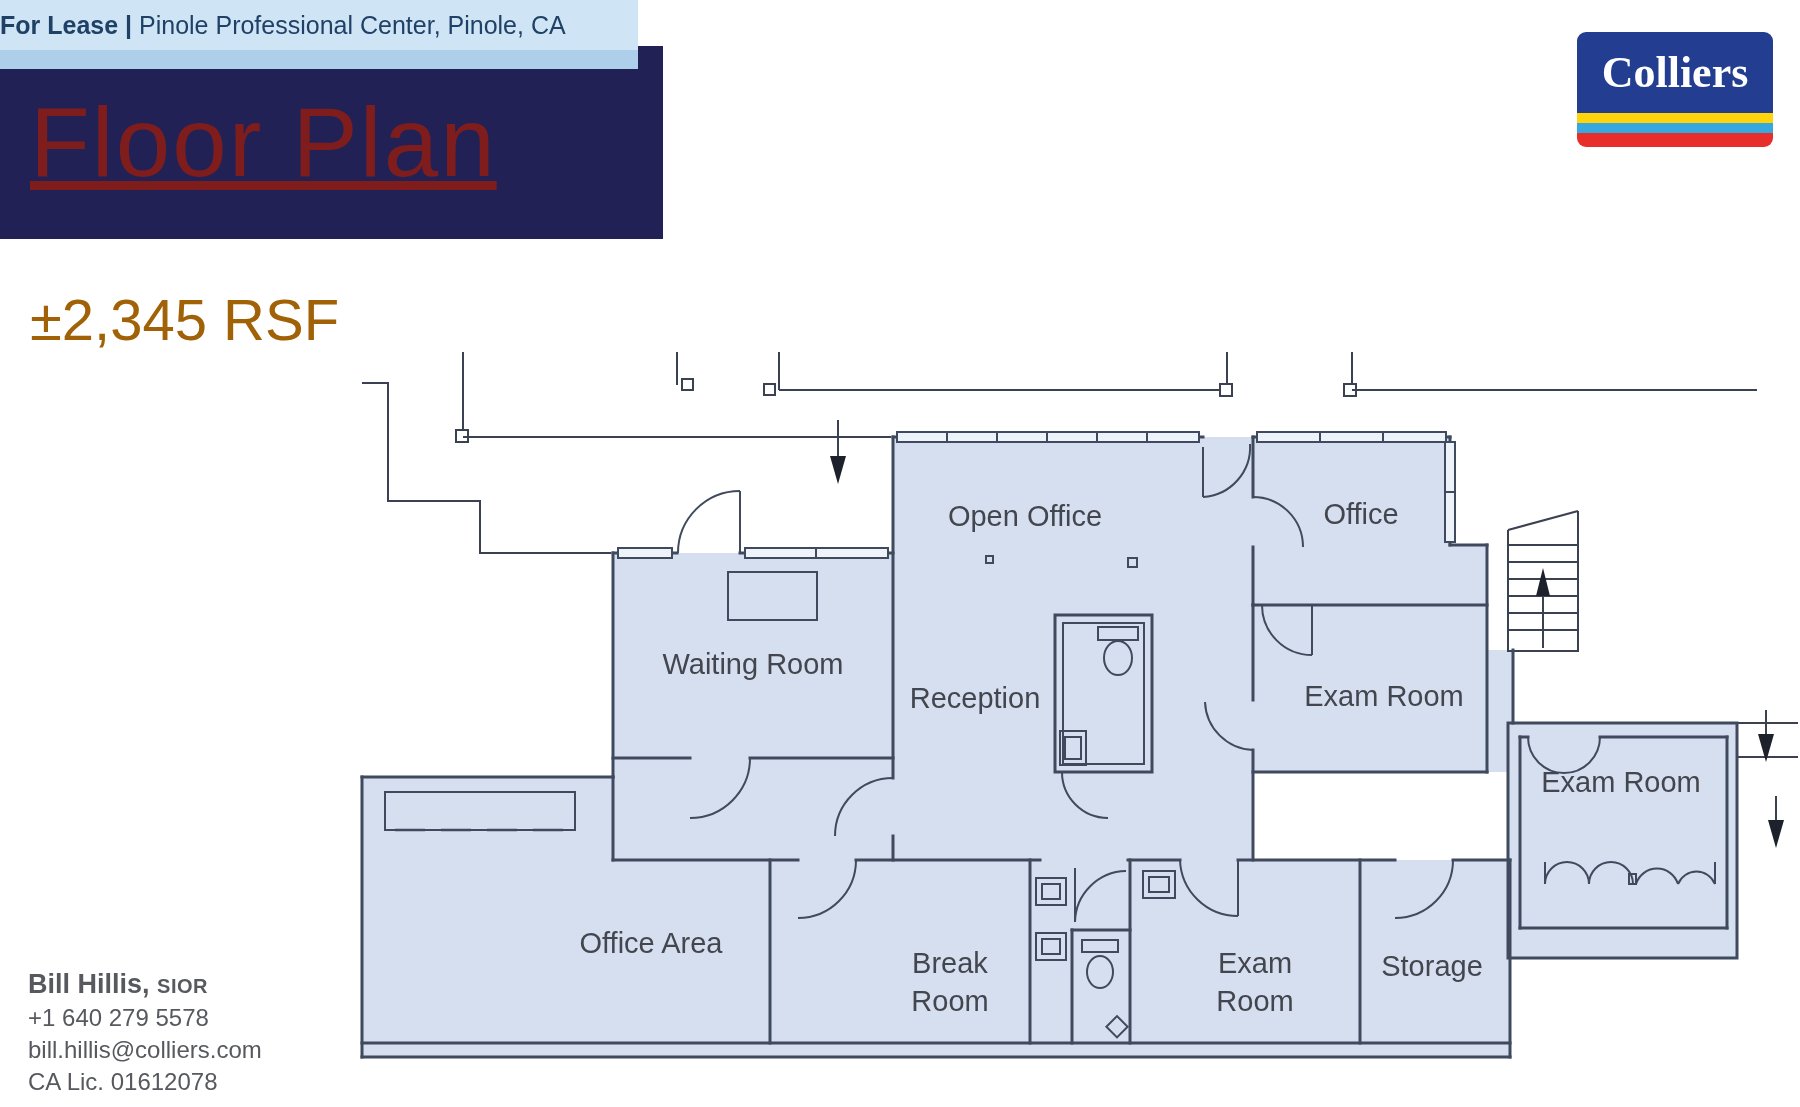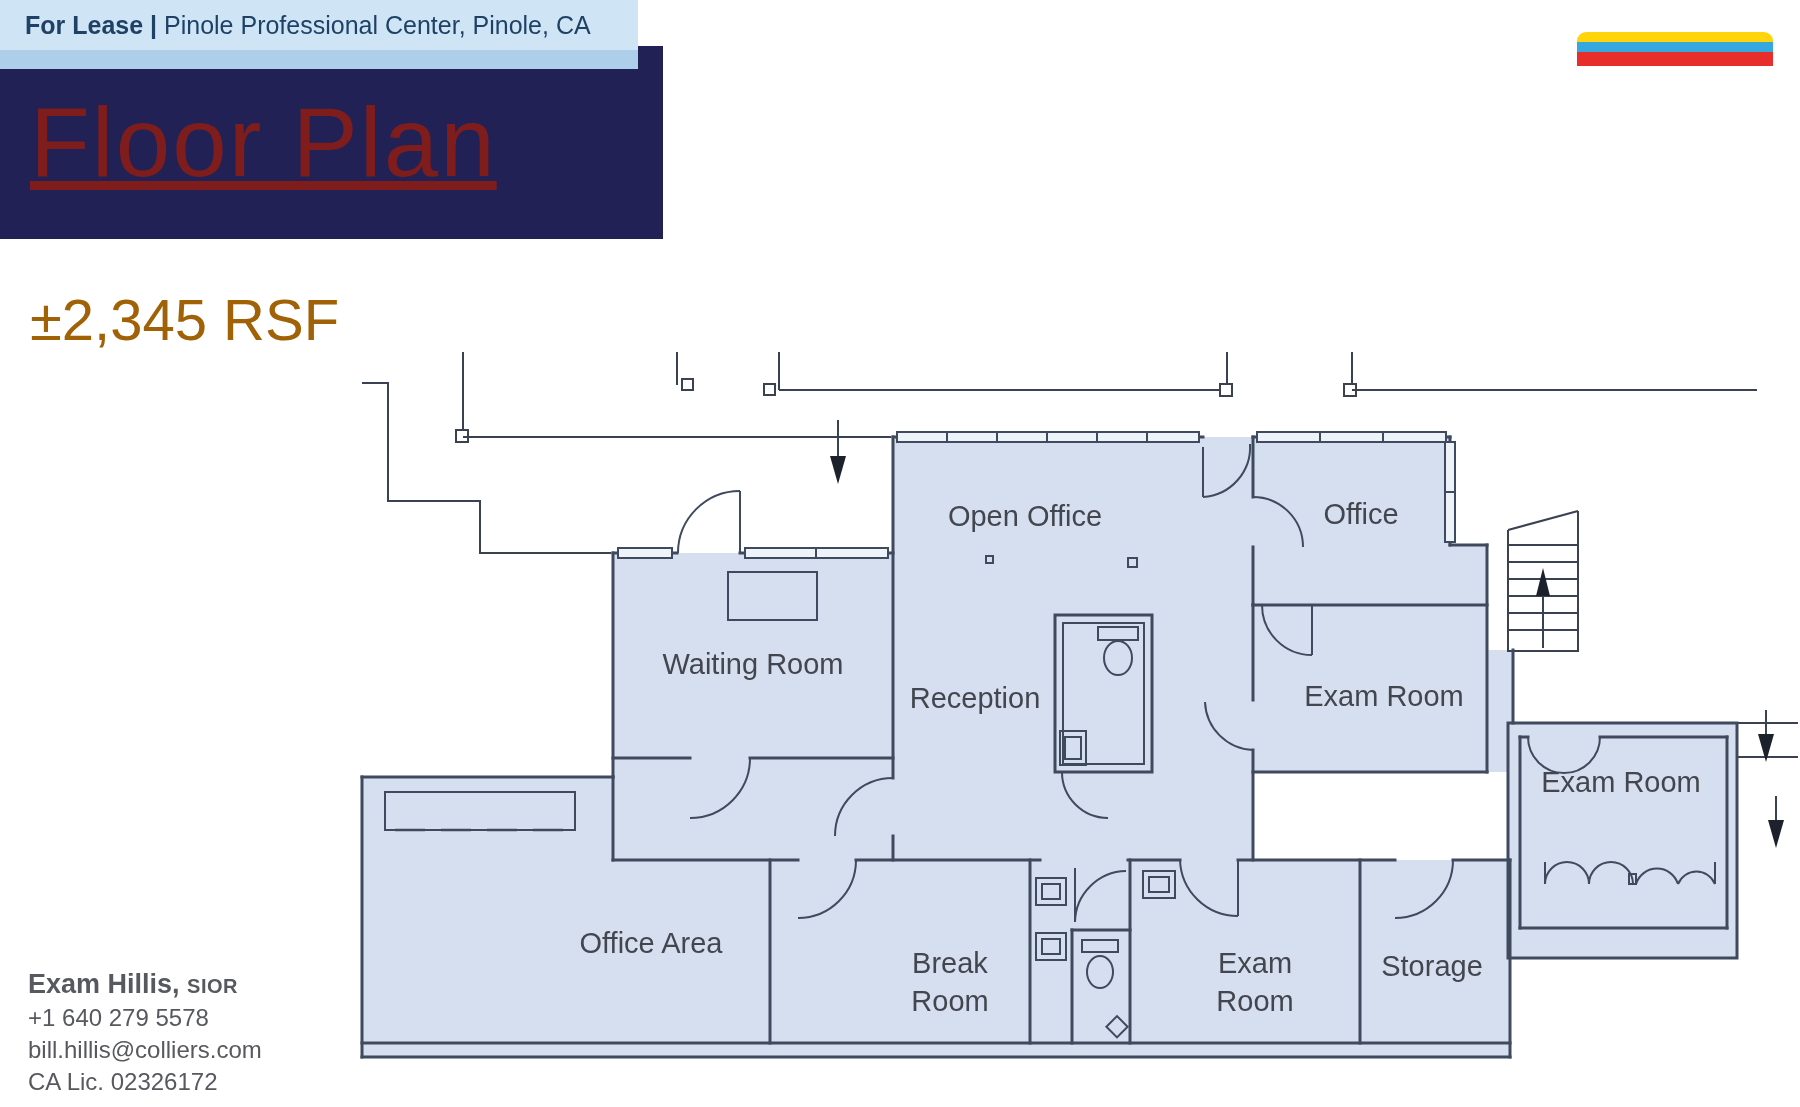--- a/index.html
+++ b/index.html
@@ -5,21 +5,21 @@
   html,body{margin:0;padding:0;background:#ffffff;width:1800px;height:1107px;overflow:hidden;
             font-family:"Liberation Sans",sans-serif;position:relative;}
   .abs{position:absolute;}
 
   
   #navy-box{left:0;top:46px;width:663px;height:193px;background:#222156;}
   #title{left:30px;top:46px;width:633px;height:193px;display:flex;align-items:center;
          color:#7f1d1d;font-size:98px;font-weight:300;letter-spacing:2px;text-decoration:underline;}
   #banner{left:0;top:0;width:638px;height:50px;background:#cfe4f5;display:flex;align-items:center;}
   #banner-sub{left:0;top:50px;width:638px;height:19px;background:#aecfe9;}
-  #banner-text{margin-left:25px;font-size:25px;color:#1f4166;white-space:nowrap;}
+  #banner-text{font-size:25px;color:#1f4166;white-space:nowrap;}
   #banner-text b{font-weight:700;}
   #rsf{left:30px;top:286px;font-size:58px;font-weight:300;color:#a16207;}
 
   
   #logo{left:1577px;top:32px;width:196px;height:115px;display:flex;flex-direction:column;
         border-radius:9px;overflow:hidden;}
   #logo-blue{background:#233d91;height:81px;display:flex;align-items:center;justify-content:center;
              color:#ffffff;font-family:"Liberation Serif",serif;font-size:44px;font-weight:600;}
   .stripe{width:100%;}
   #stripe-yellow{height:10px;background:#ffd40b;}
@@ -267,26 +267,27 @@
   <div id="banner-text">
     <b>For Lease</b>
     <b>|</b>
     <span>Pinole Professional Center, Pinole, CA</span>
   </div>
 </div>
 <div id="banner-sub" class="abs"></div>
 <div id="rsf" class="abs">±2,345 RSF</div>
 
 <div id="logo" class="abs">
+  <div id="logo-blue">Colliers</div>
   <div id="stripe-yellow" class="stripe"></div>
   <div id="stripe-cyan" class="stripe"></div>
   <div id="stripe-red" class="stripe"></div>
 </div>
 
 <div id="contact" class="abs">
   <div class="name">
-    <span>Exam Hillis,</span>
+    <span>Bill Hillis,</span>
     <span class="sior">SIOR</span>
   </div>
   <div class="line">+1 640 279 5578</div>
   <div class="line">bill.hillis@colliers.com</div>
-  <div class="line">CA Lic. 02326172</div>
+  <div class="line">CA Lic. 01612078</div>
 </div>
 
 </body></html>

